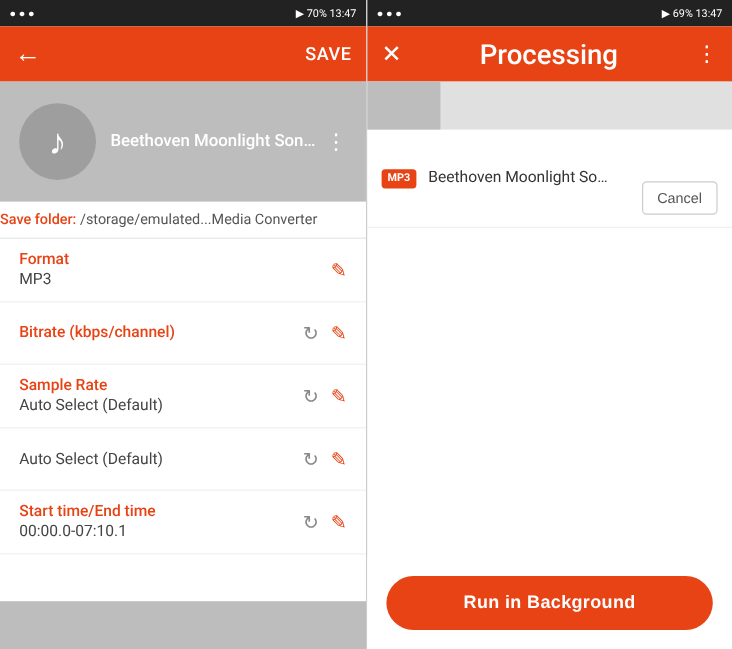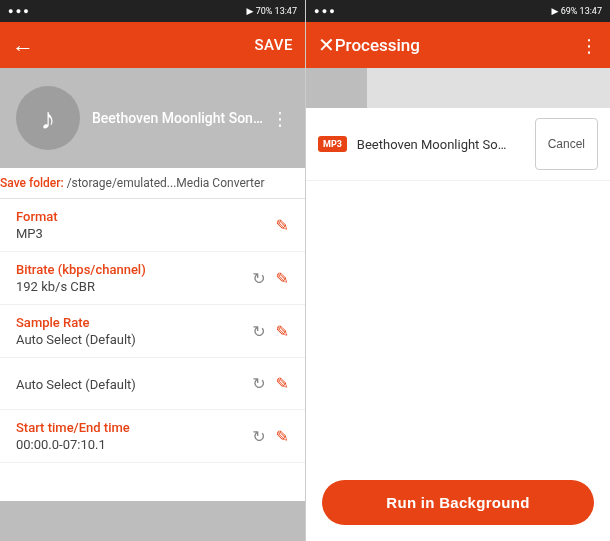--- a/index.html
+++ b/index.html
@@ -192,22 +192,23 @@
       padding: 0 12px;
       flex-shrink: 0;
     }
     .close-btn {
       color: #fff;
       font-size: 20px;
       cursor: pointer;
     }
     .processing-title {
       flex: 1;
-      color: #fff;
-      font-size: 17px;
+      text-align: center;
+      color: #fff;
+      font-size: 23px;
       font-weight: 500;
     }
     .more-btn-right {
       color: #fff;
       font-size: 18px;
       cursor: pointer;
     }
 
     .progress-bar-area {
       height: 40px;
@@ -252,24 +253,25 @@
     .processing-time {
       font-size: 11px;
       color: #888;
       margin-top: 2px;
     }
     .cancel-btn {
       border: 1px solid #ccc;
       background: #fff;
       color: #555;
       font-size: 12px;
-      padding: 18px 12px;
+      padding: 6px 12px;
       border-radius: 4px;
       cursor: pointer;
       flex-shrink: 0;
+      margin-top: 33px;
     }
 
     .right-spacer {
       flex: 1;
     }
 
     .run-bg-area {
       padding: 16px;
       background: #fff;
       flex-shrink: 0;
@@ -323,21 +325,20 @@
         <div class="setting-value">MP3</div>
       </div>
       <div class="setting-actions">
         <span class="edit-icon">✎</span>
       </div>
     </div>
 
     <div class="setting-item">
       <div class="setting-text">
         <div class="setting-label">Bitrate (kbps/channel)</div>
-        <div class="setting-value">192 kb/s CBR</div>
       </div>
       <div class="setting-actions">
         <span class="refresh-icon">↻</span>
         <span class="edit-icon">✎</span>
       </div>
     </div>
 
     <div class="setting-item">
       <div class="setting-text">
         <div class="setting-label">Sample Rate</div>

